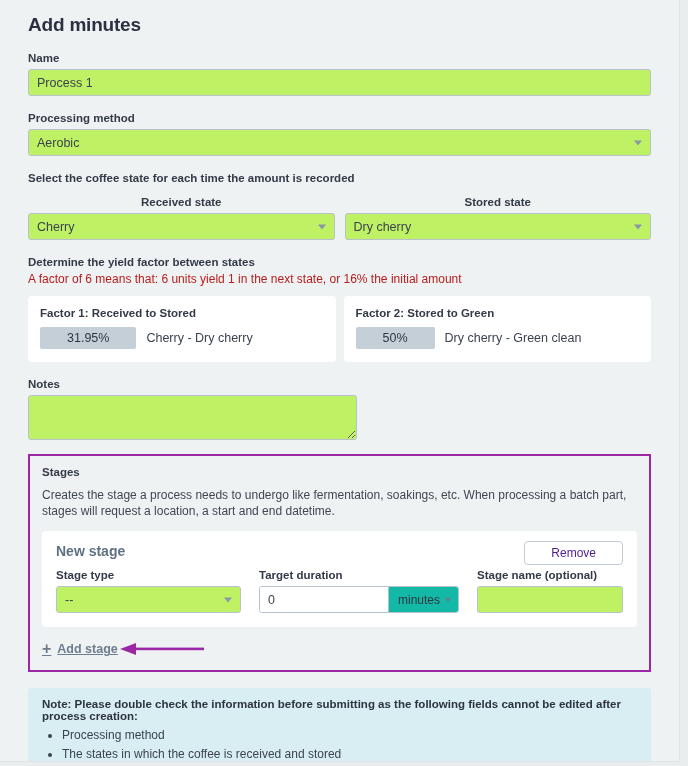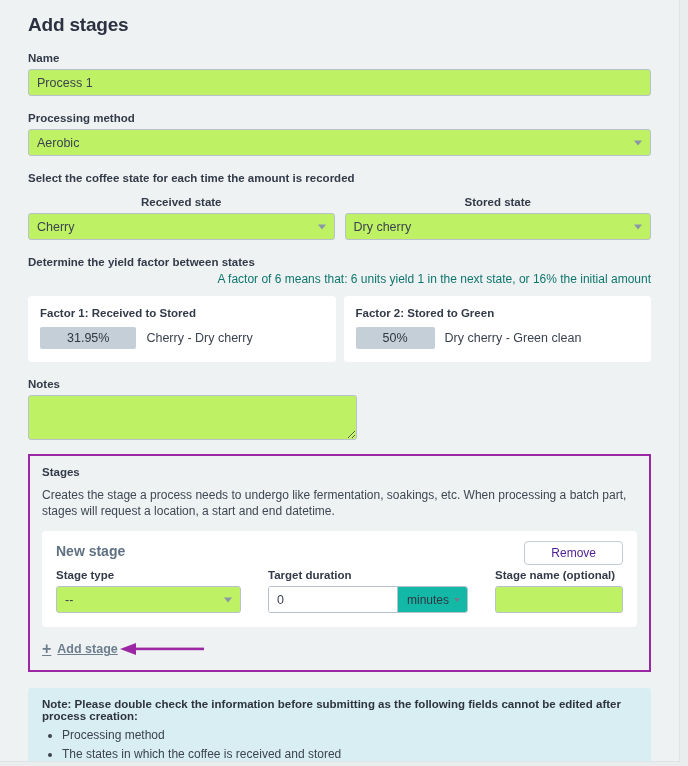--- a/index.html
+++ b/index.html
@@ -71,23 +71,22 @@
   }
 
   .section-head {
     font-size: 11.5px;
     font-weight: bold;
     color: #333a48;
     margin: 0;
   }
   .section-sub {
     font-size: 12px;
-    color: #0f766e;
+    color: #b91c1c;
     margin: 4px 0 0 0;
-    text-align: right;
   }
 
   .two-col {
     display: flex;
     gap: 10px;
     text-align: center;
   }
   .two-col > div { flex: 1; }
 
   .factor-row {
@@ -169,21 +168,21 @@
     border: 1px solid #c3ccd4;
     border-radius: 4px;
     font-size: 12px;
     color: #4c1d95;
     padding: 4px 26px;
     cursor: pointer;
     font-family: "Liberation Sans", sans-serif;
   }
   .stage-fields {
     display: flex;
-    gap: 27px;
+    gap: 18px;
   }
   .sf-type { width: 185px; }
   .sf-dur { width: 200px; }
   .sf-name { width: 165px; flex: 1; }
 
   .dur-group {
     display: flex;
     width: 100%;
     height: 27px;
     border: 1px solid #b8c2cc;
@@ -275,21 +274,21 @@
     color: #3b4350;
     line-height: 1.55;
   }
 </style>
 </head>
 <body>
 
 <div class="page">
   <div class="inner">
 
-    <h1 class="title">Add stages</h1>
+    <h1 class="title">Add minutes</h1>
 
     <div class="block">
       <div class="field-label">Name</div>
       <input class="text-input" type="text" value="Process 1" style="">
     </div>
 
     <div class="block">
       <div class="field-label">Processing method</div>
       <div class="select-box">
         <span>Aerobic</span>

